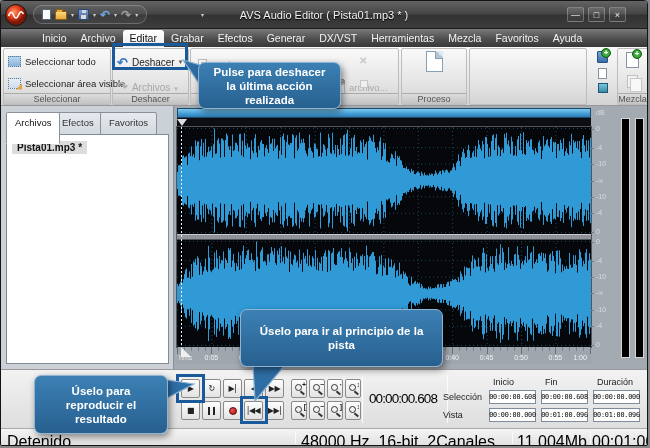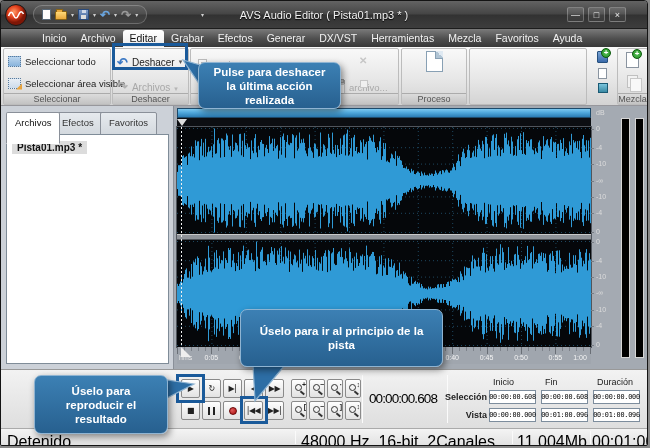--- a/index.html
+++ b/index.html
@@ -93,21 +93,21 @@
   .zbtn{width:16px;}
   .tglyph{font-family:"DejaVu Sans",sans-serif;font-size:8px;color:#222;letter-spacing:-0.5px;line-height:1;white-space:nowrap;}
   .pauseico{display:inline-block;width:7px;height:8px;border-left:2px solid #222;border-right:2px solid #222;}
   .recico{display:inline-block;width:8px;height:8px;border-radius:50%;background:radial-gradient(circle at 35% 35%,#e05a5a,#a80d0d);border:1px solid #6a0505;}
   .mag{position:absolute;left:3px;top:4px;width:7px;height:7px;border:1.5px solid #333;border-radius:50%;}
   .mag::after{content:"";position:absolute;right:-4px;bottom:-3px;width:5px;height:1.5px;background:#333;transform:rotate(40deg);}
   .mmod{position:absolute;right:0px;top:1px;font-size:7px;color:#222;font-weight:bold;line-height:7px;}
   .vsep{position:absolute;top:374px;height:48px;width:1px;background:#b8b8b8;border-right:1px solid #fbfbfb;}
   .timedisp{position:absolute;left:361px;top:390px;width:82px;text-align:center;font-size:13.5px;letter-spacing:-0.9px;color:#000;}
   .shead{position:absolute;top:376px;font-size:9px;color:#222;}
-  .slab{position:absolute;left:442px;width:44px;text-align:right;font-size:9px;color:#222;font-weight:bold;}
+  .slab{position:absolute;left:442px;width:44px;font-size:9px;color:#222;}
   .sfield{position:absolute;width:47px;height:14px;background:#fff;border:1px solid #7d8d9d;font-family:"DejaVu Sans Mono",monospace;font-size:6.8px;letter-spacing:-0.2px;display:flex;align-items:center;justify-content:center;color:#000;}
 
   
   .statusbar{position:absolute;left:0;top:427px;width:100%;height:19px;background:linear-gradient(#f4f4f4,#e0e0e0);border-top:1px solid #aaa;font-size:9px;color:#222;}
   .scell-sep{position:absolute;top:430px;height:13px;width:1px;background:#c0c0c0;border-right:1px solid #fafafa;}
   .stext{position:absolute;top:432px;white-space:nowrap;}
 
   
   .hlbox{position:absolute;border:3px solid #1a5a9a;z-index:55;}
   .tails{position:absolute;left:0;top:0;z-index:59;pointer-events:none;}

